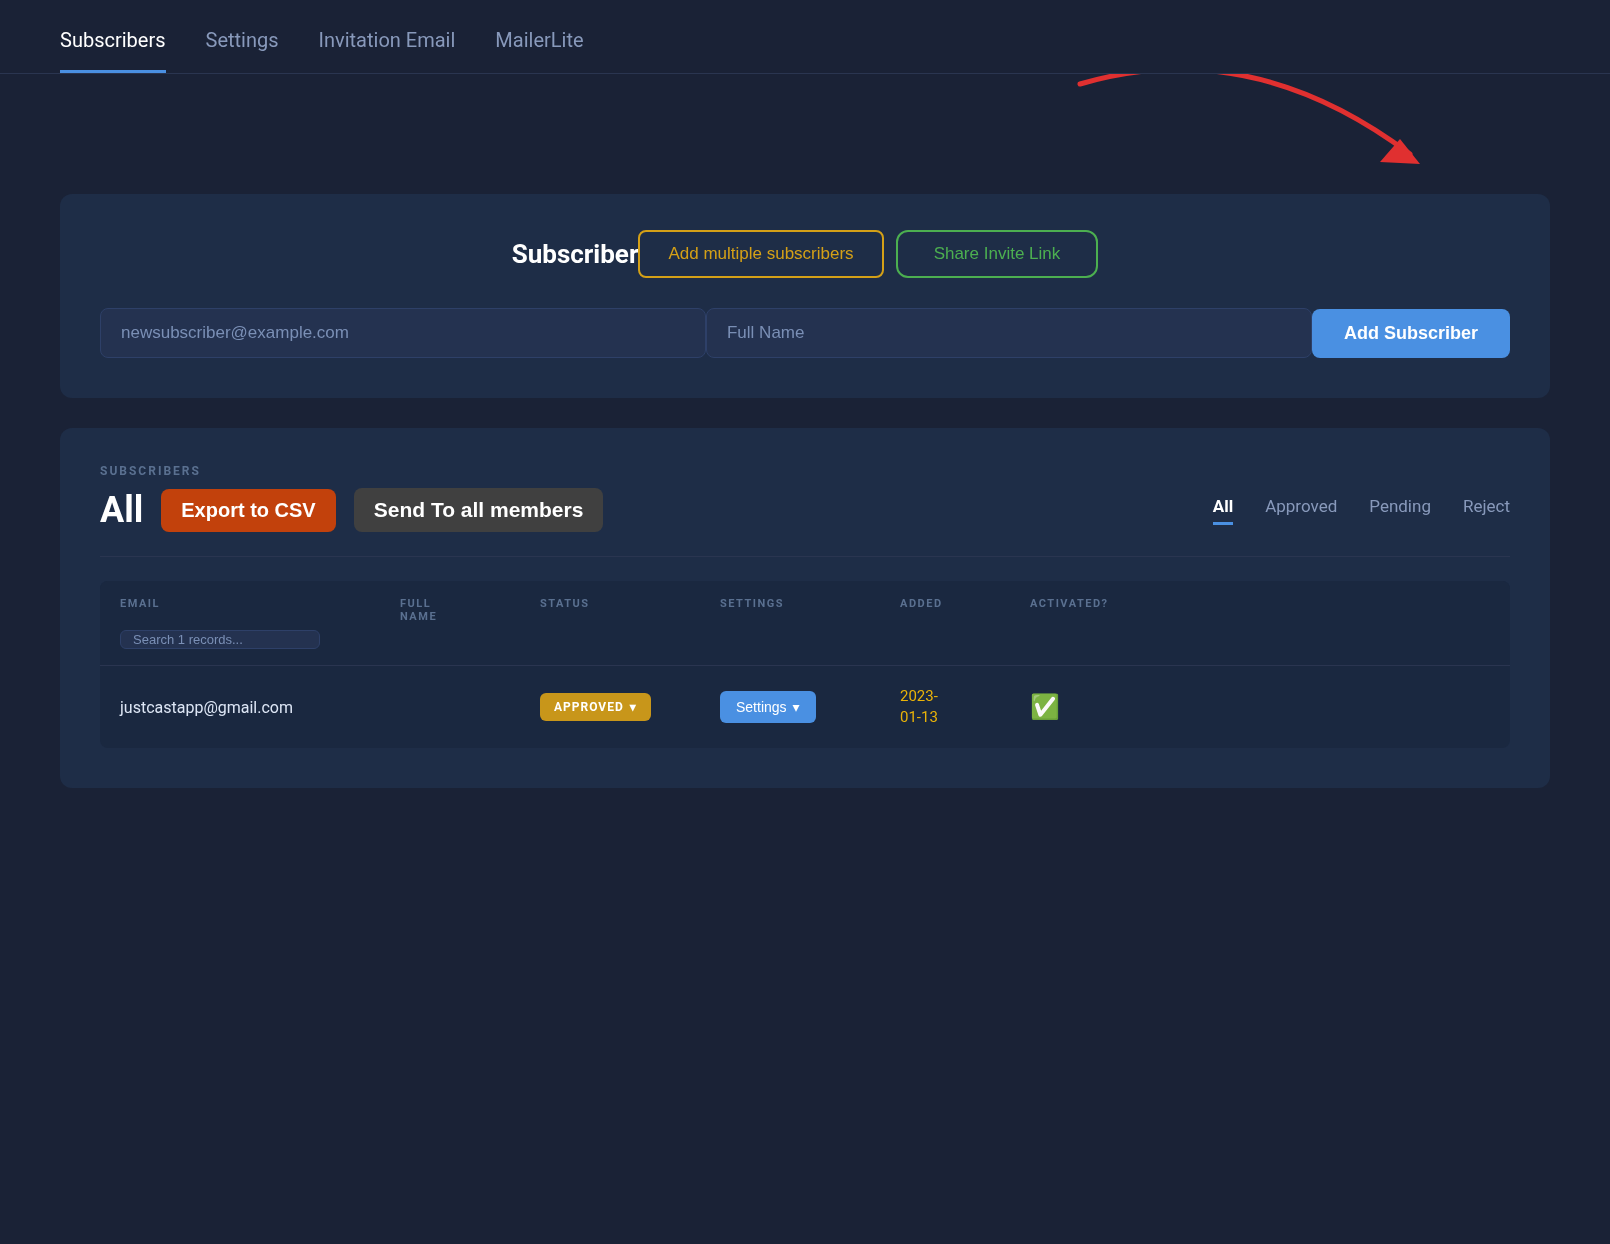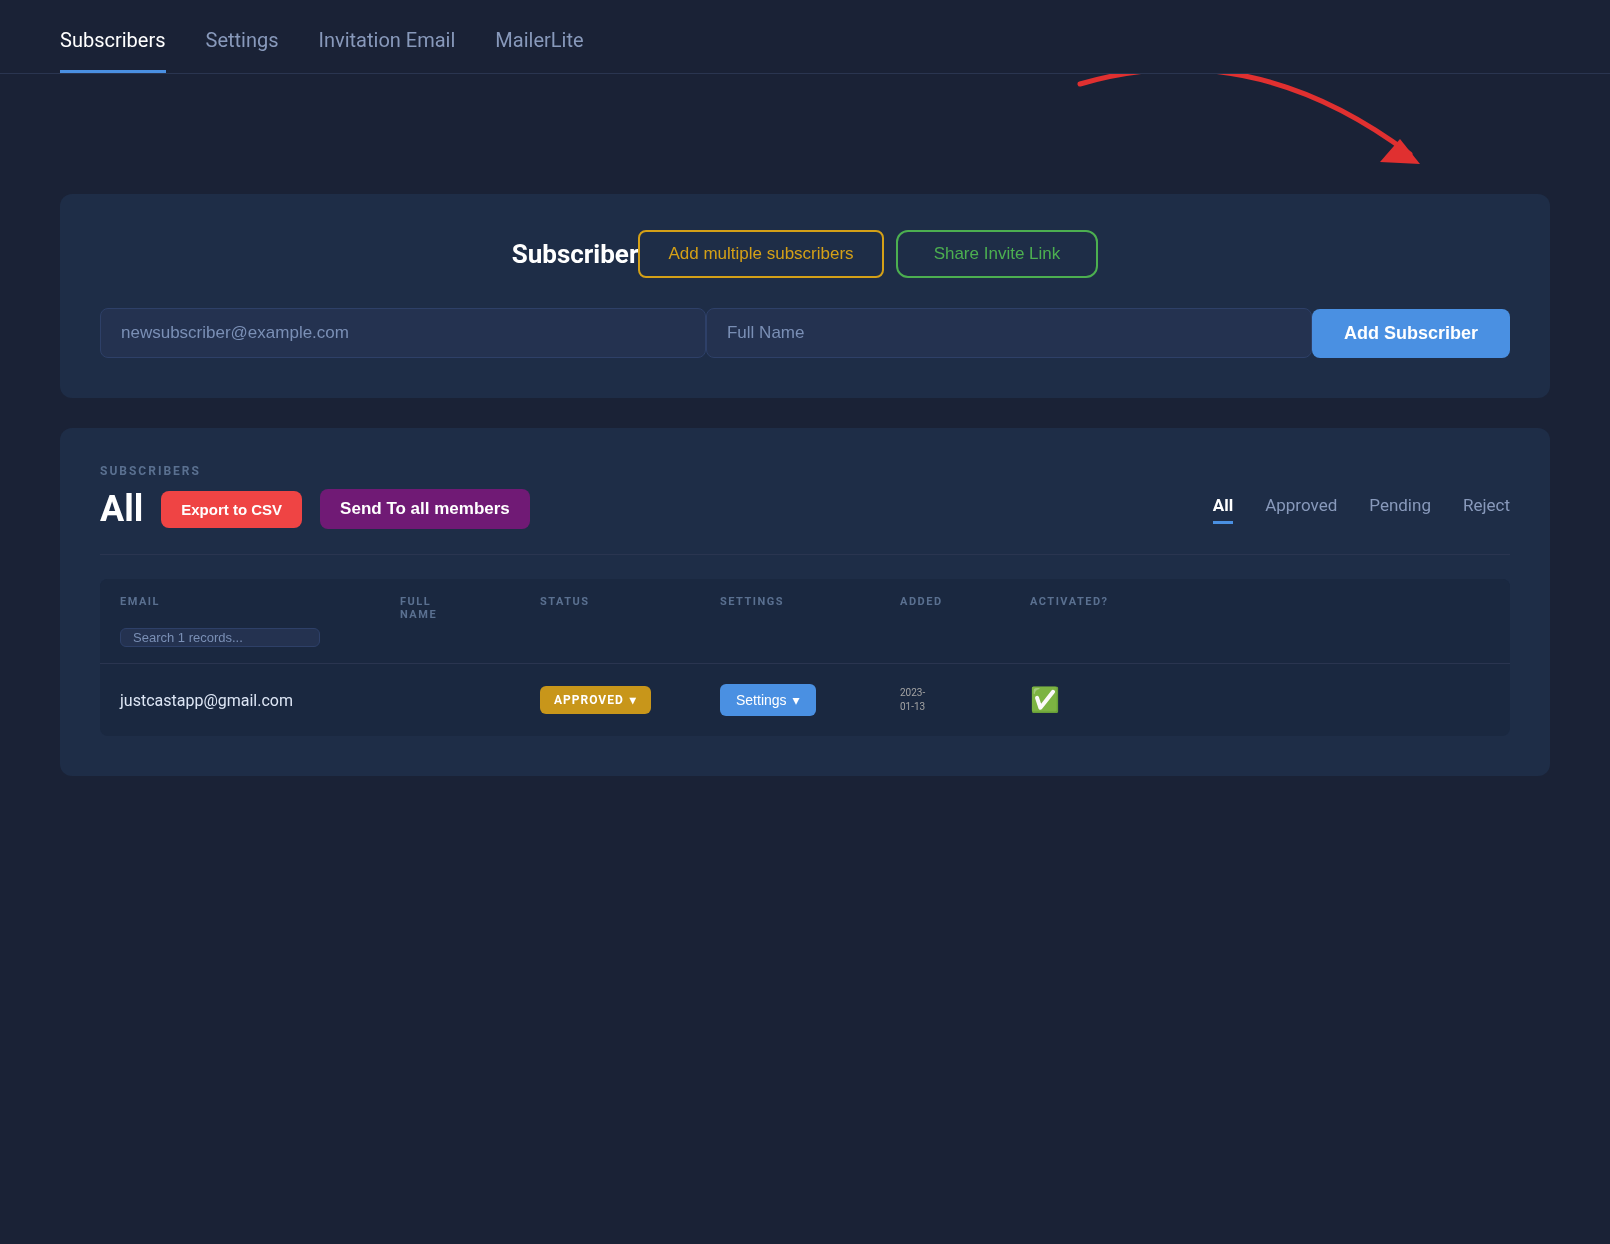--- a/index.html
+++ b/index.html
@@ -154,36 +154,36 @@
       gap: 18px;
     }
 
     .section-all-title {
       font-size: 36px;
       font-weight: 700;
       color: #ffffff;
     }
 
     .btn-blue-sm {
-      background: #ef4444;
-      border: none;
-      border-radius: 8px;
-      color: #ffffff;
-      font-size: 15px;
+      background: #c2410c;
+      border: none;
+      border-radius: 8px;
+      color: #ffffff;
+      font-size: 20px;
       font-weight: 600;
       padding: 10px 20px;
       cursor: pointer;
     }
 
     .btn-red-sm {
-      background: #701a75;
-      border: none;
-      border-radius: 8px;
-      color: #ffffff;
-      font-size: 17px;
+      background: #404040;
+      border: none;
+      border-radius: 8px;
+      color: #ffffff;
+      font-size: 21px;
       font-weight: 600;
       padding: 10px 20px;
       cursor: pointer;
     }
 
     .filter-tabs {
       display: flex;
       align-items: center;
       gap: 32px;
     }
@@ -281,22 +281,22 @@
       font-size: 14px;
       font-weight: 500;
       padding: 8px 16px;
       cursor: pointer;
       display: inline-flex;
       align-items: center;
       gap: 6px;
     }
 
     .cell-date {
-      font-size: 10px;
-      color: #a3a3a3;
+      font-size: 15px;
+      color: #eab308;
       line-height: 1.4;
     }
 
     .check-icon {
       color: #4caf50;
       font-size: 24px;
     }
   </style>
 </head>
 <body>

